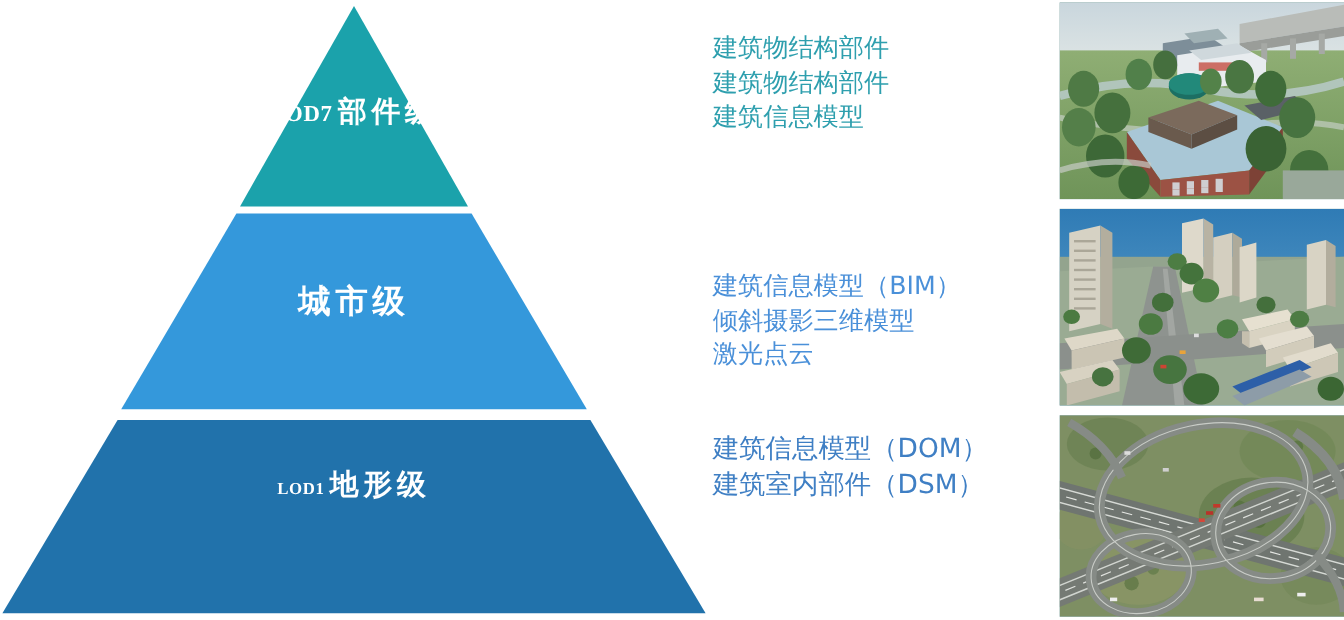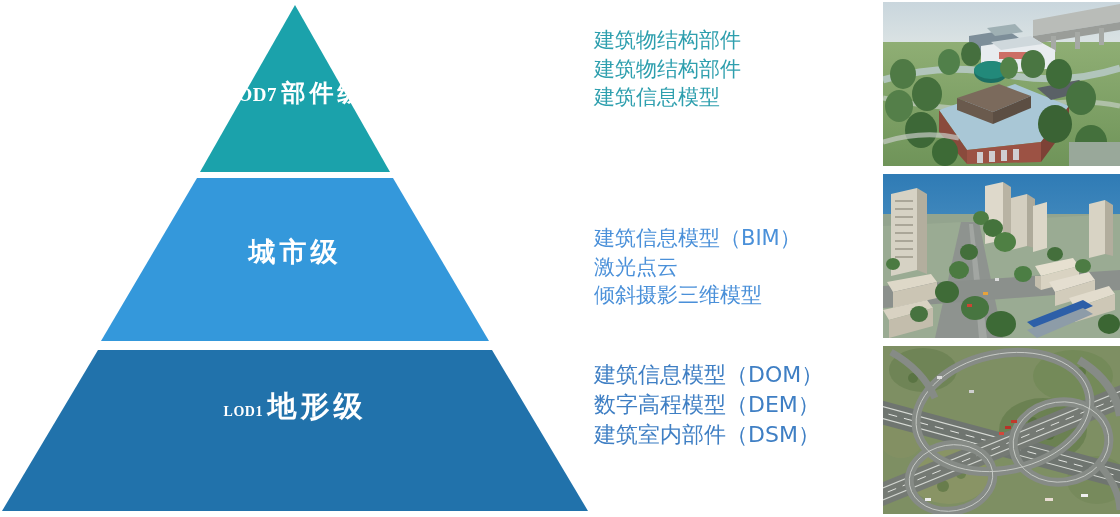--- a/index.html
+++ b/index.html
@@ -58,21 +58,21 @@
     width: 200px;
   }
   #label-mid .lod-name { font-size: 27px; }
 
   #label-bot {
     left: 215px;
     top: 391px;
     width: 160px;
   }
   #label-bot .lod-code { font-size: 14px; }
-  #label-bot .lod-name { font-size: 29px; margin-top: 4px; }
+  #label-bot .lod-name { font-size: 24px; margin-top: 4px; }
 
   
   .text-block {
     position: absolute;
     left: 594px;
     font-family: "DejaVu Sans", "Liberation Sans", sans-serif;
     line-height: 1.36;
     white-space: nowrap;
   }
   .text-block .line { display: block; }
@@ -123,27 +123,26 @@
   </div>
 
   <div class="text-block" id="text-top">
     <span class="line">建筑物结构部件</span>
     <span class="line">建筑物结构部件</span>
     <span class="line">建筑信息模型</span>
   </div>
 
   <div class="text-block" id="text-mid">
     <span class="line">建筑信息模型（BIM）</span>
+    <span class="line">倾斜摄影三维模型</span>
     <span class="line">激光点云</span>
-    <span class="line">倾斜摄影三维模型</span>
   </div>
 
   <div class="text-block" id="text-bot">
     <span class="line">建筑信息模型（DOM）</span>
-    <span class="line">数字高程模型（DEM）</span>
     <span class="line">建筑室内部件（DSM）</span>
   </div>
 
   <div class="photo" id="photo-top">
     <svg viewBox="0 0 237 164" preserveAspectRatio="none">
       <defs>
         <linearGradient id="skyA" x1="0" y1="0" x2="0" y2="1">
           <stop offset="0" stop-color="#c9d6dd"></stop>
             <stop offset="1" stop-color="#e2e8e6"></stop>
         </linearGradient>

